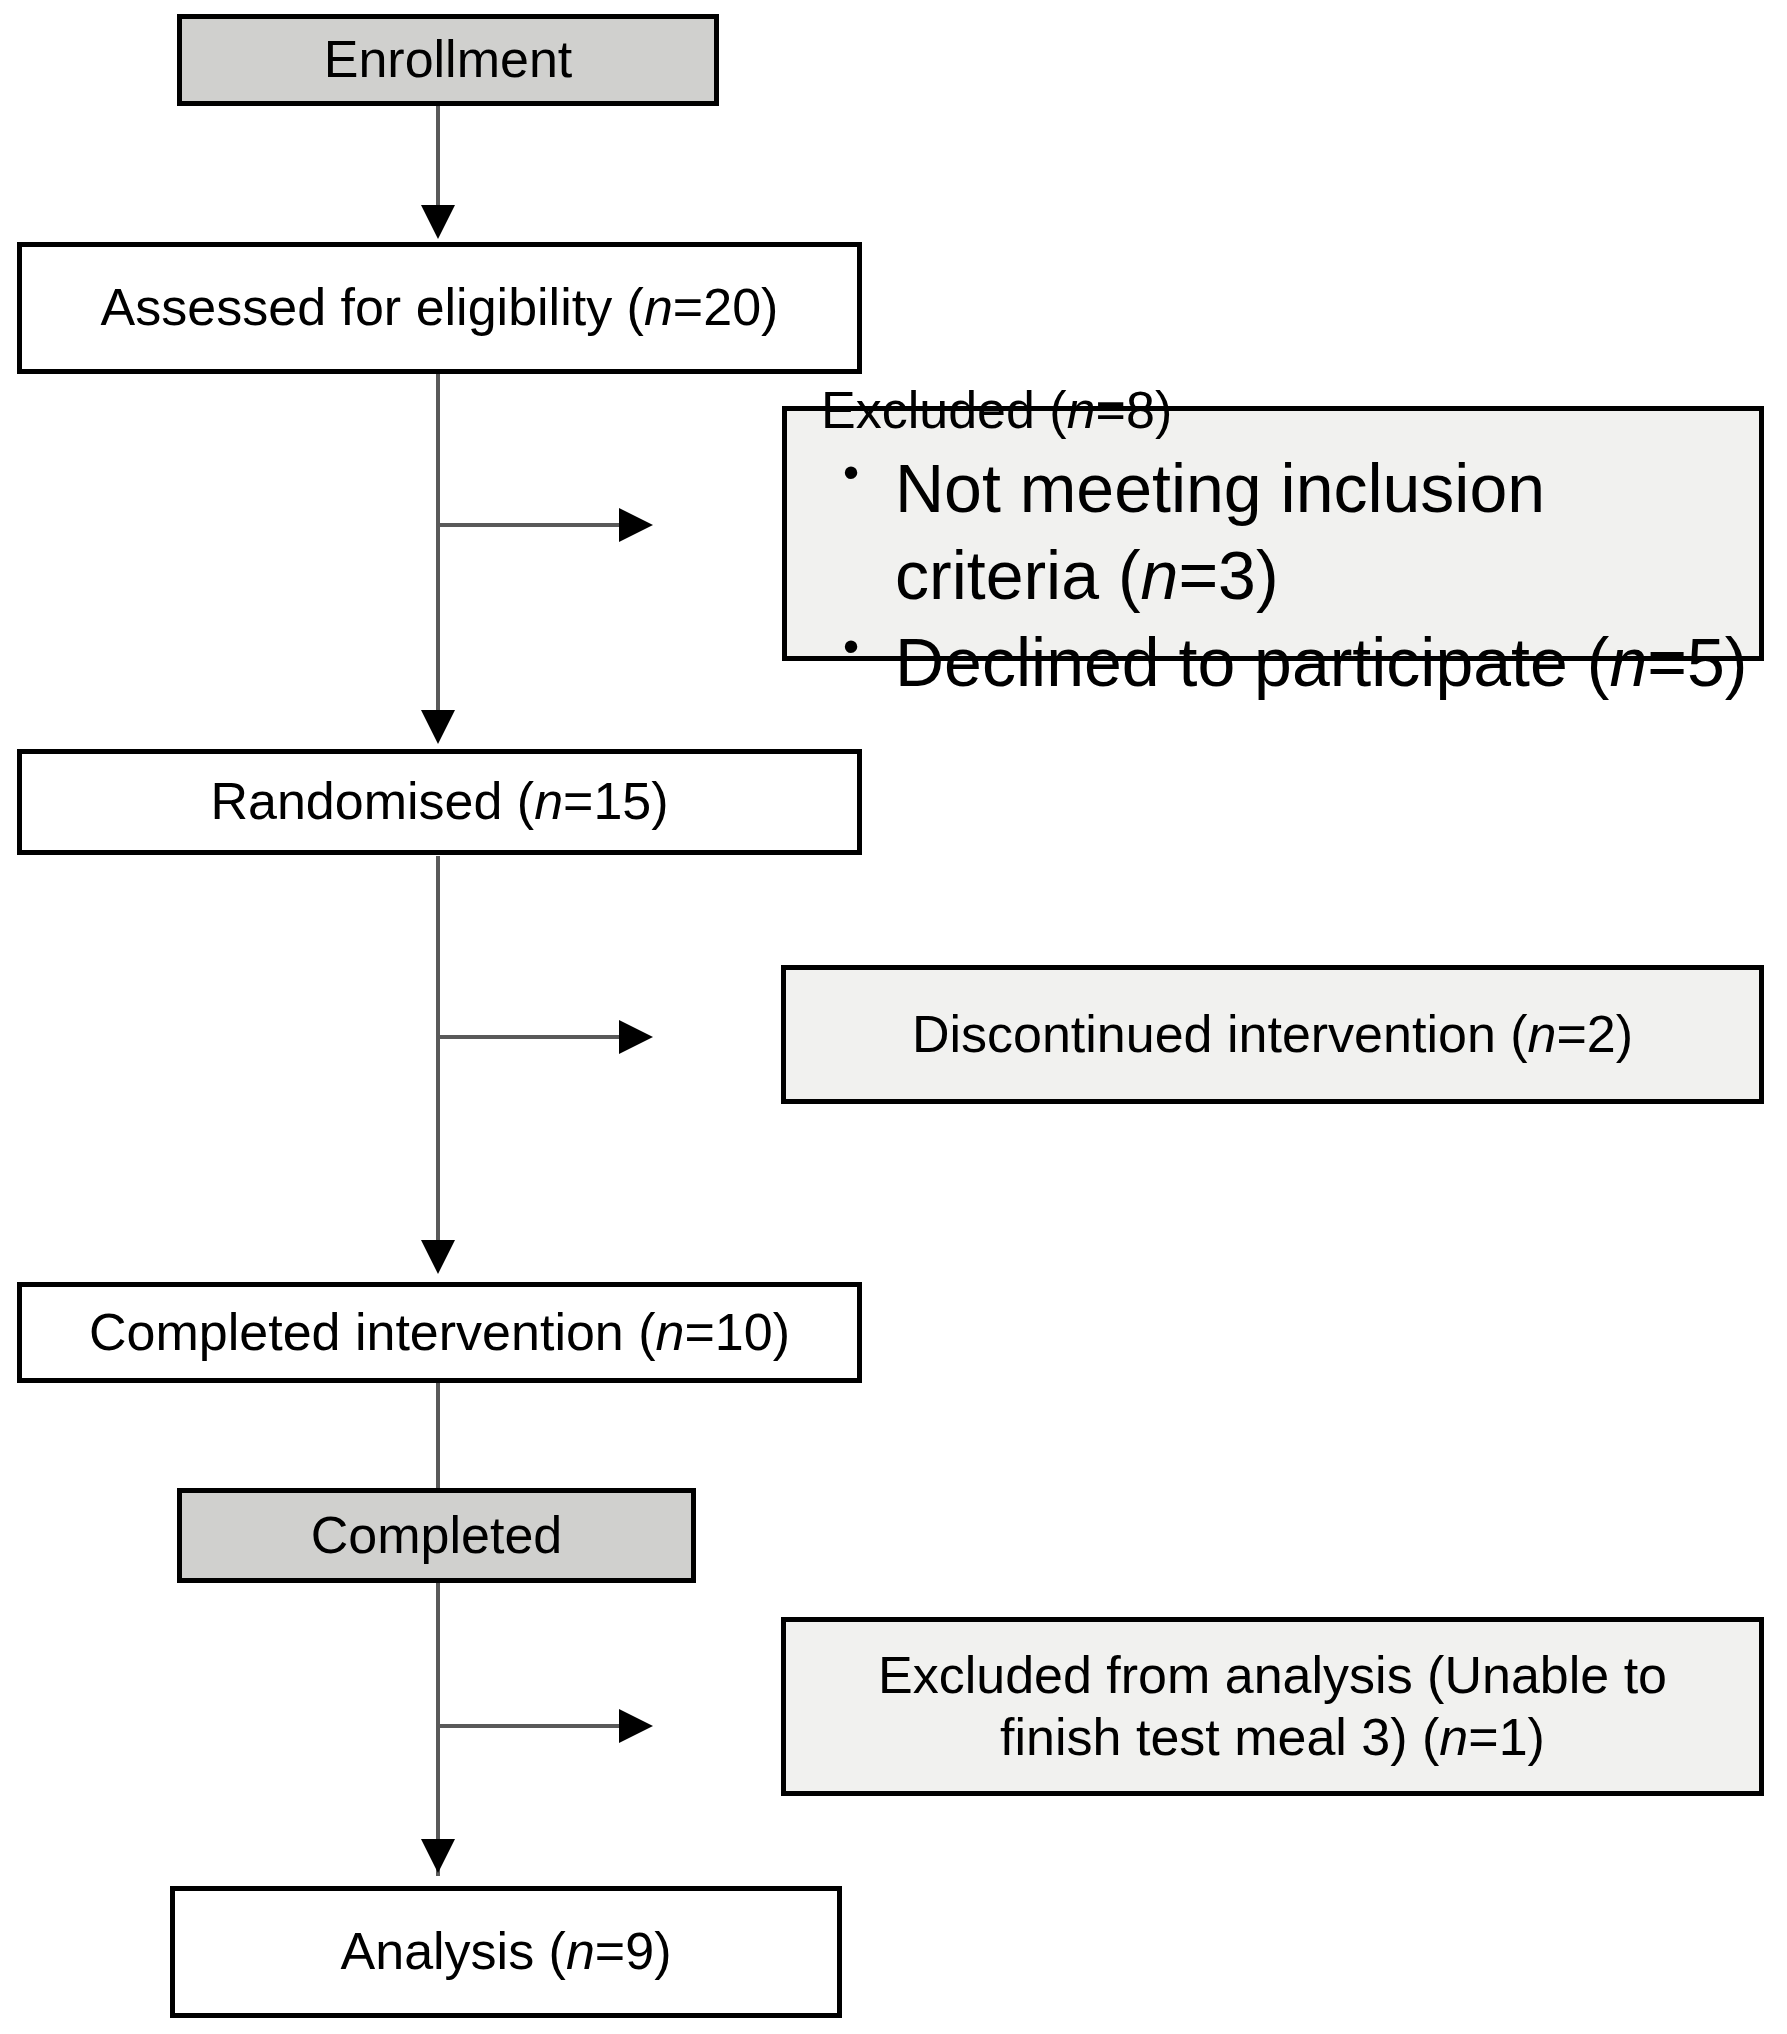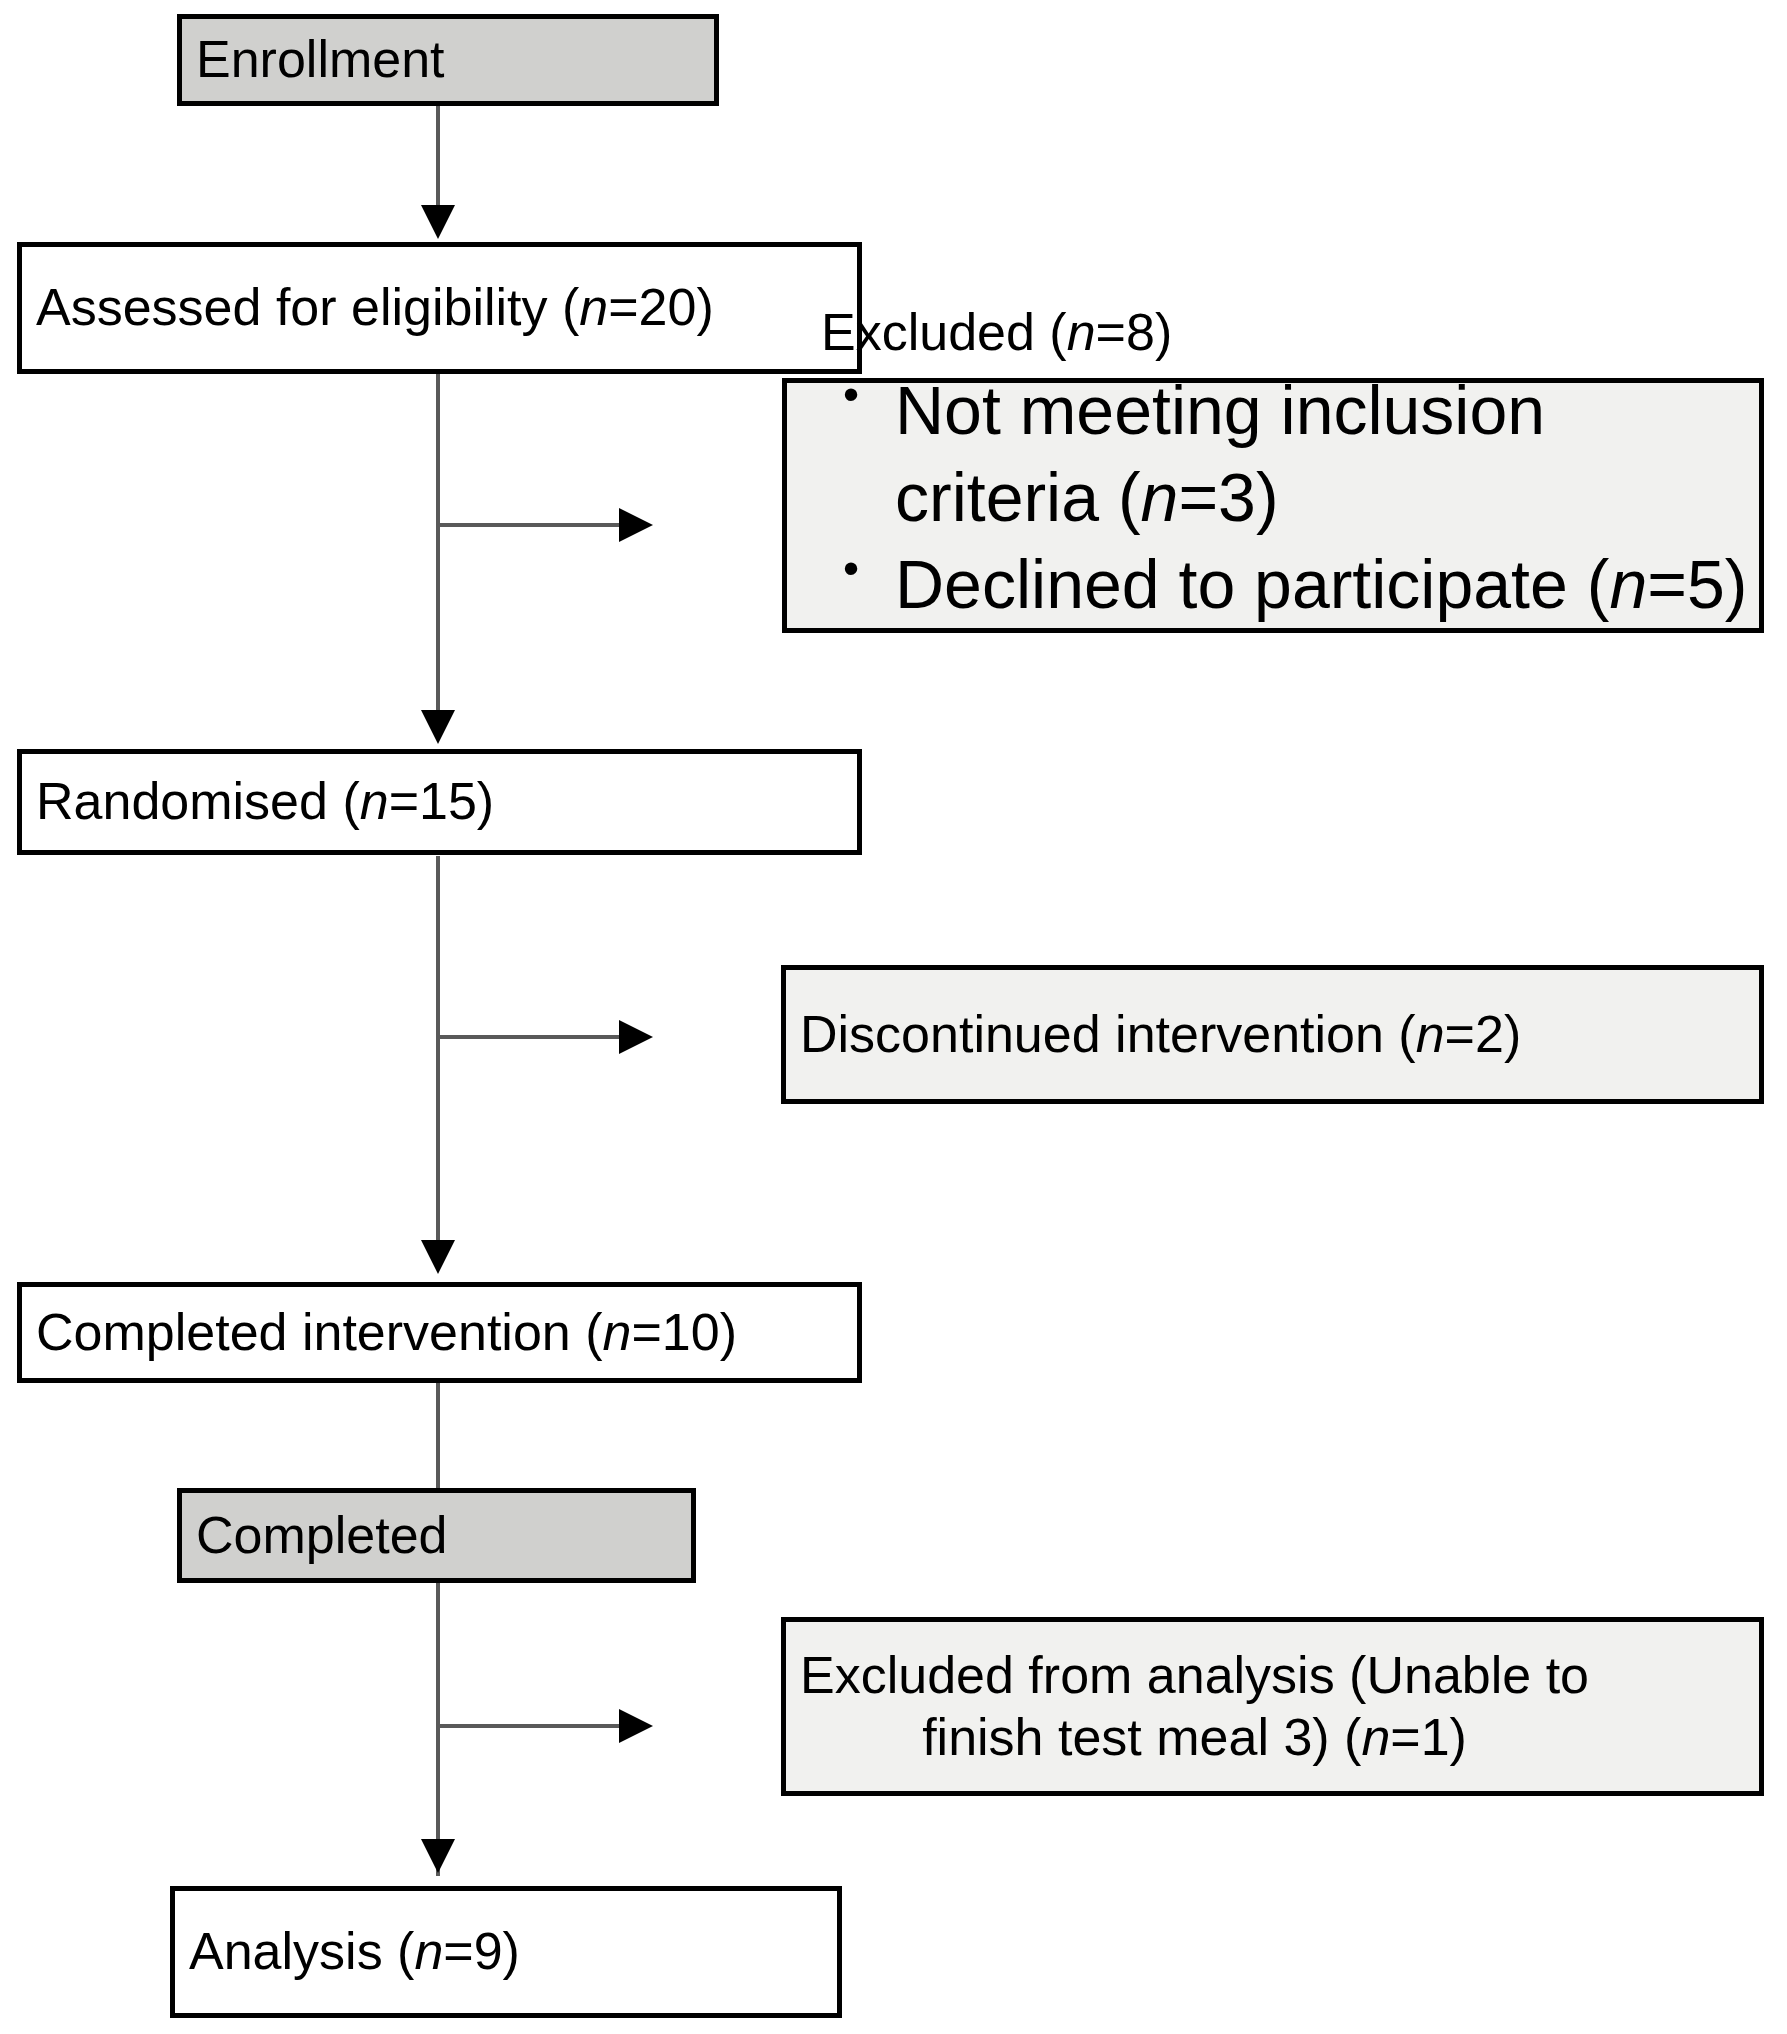--- a/index.html
+++ b/index.html
@@ -16,39 +16,40 @@
     overflow: hidden;
   }
 
   
   .node {
     position: absolute;
     box-sizing: border-box;
     border: 5px solid #000000;
     display: flex;
     align-items: center;
-    justify-content: flex-start;
+    justify-content: center;
     background: #ffffff;
     z-index: 5;
   }
   .node .txt {
     font-size: 52px;
     line-height: 1.18;
     color: #000000;
     text-align: center;
     white-space: pre-line;
     padding: 0 14px;
   }
   .fill-gray  { background: #d0d0ce; }
   .fill-light { background: #f1f1ef; }
 
   
   .node.left {
     justify-content: flex-start;
-    align-items: flex-end;
+    align-items: center;
+    margin-top: 28px;
   }
   .node.left .inner {
     padding: 18px 0 0 34px;
     text-align: left;
   }
   .hdr {
     font-size: 52px;
     line-height: 1.2;
     color: #000;
     margin: 0 0 4px 0;

